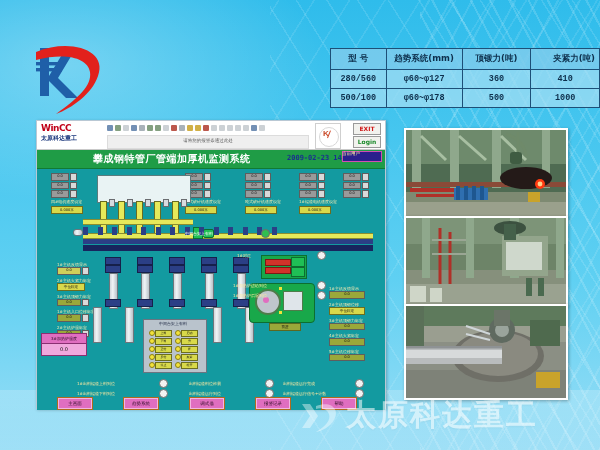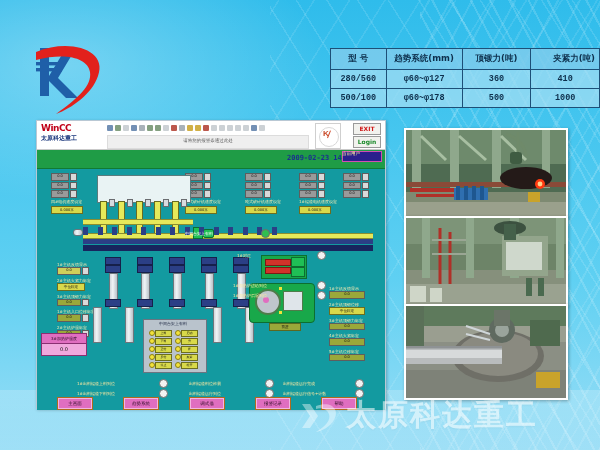--- a/index.html
+++ b/index.html
@@ -213,20 +213,21 @@
       <div class="gauge">
         <div class="gc"></div>
         <div class="nd"></div>
         <div class="kk">K</div>
       </div>
       <div class="btn-exit">EXIT</div>
       <div class="btn-login">Login</div>
     </div>
 
     <div class="hmi-title">
+      <div class="ht">攀成钢特管厂管端加厚机监测系统</div>
       <div class="hd">2009-02-23  14:29:24</div>
       <div class="hu">
         <div class="lbl">当前用户</div>
         <div class="fld"></div>
       </div>
     </div>
 
     <div class="hmi-body">
 
       <div class="pgrp" style="left:14px;top:4px;">

